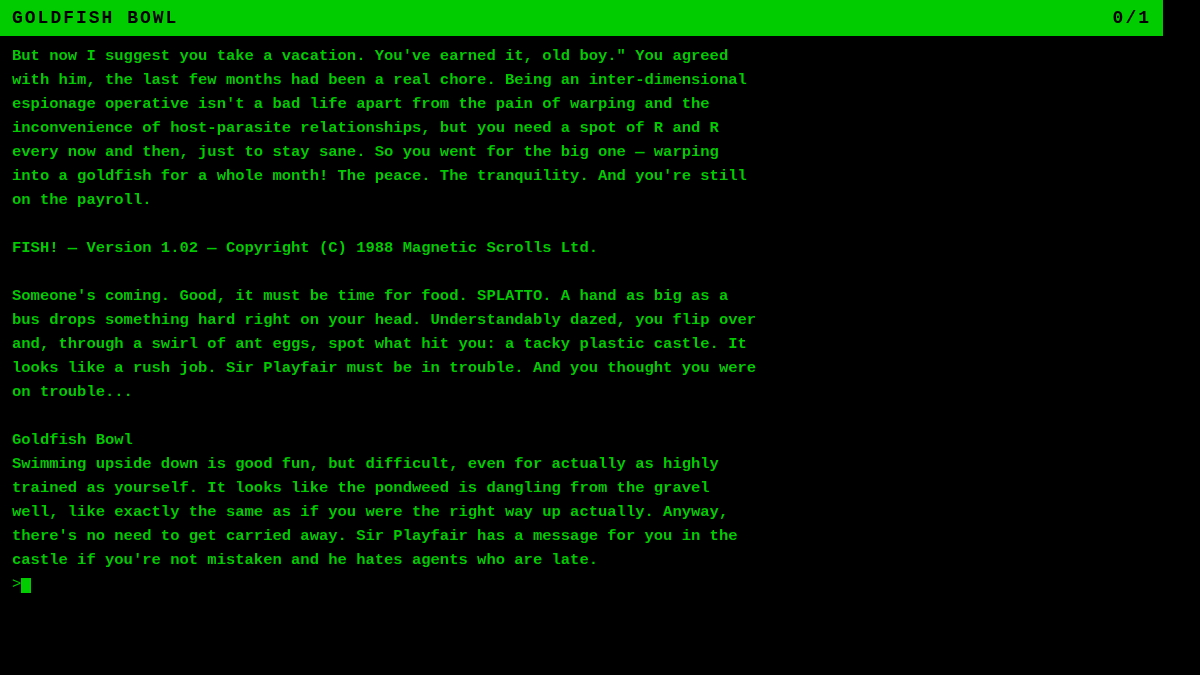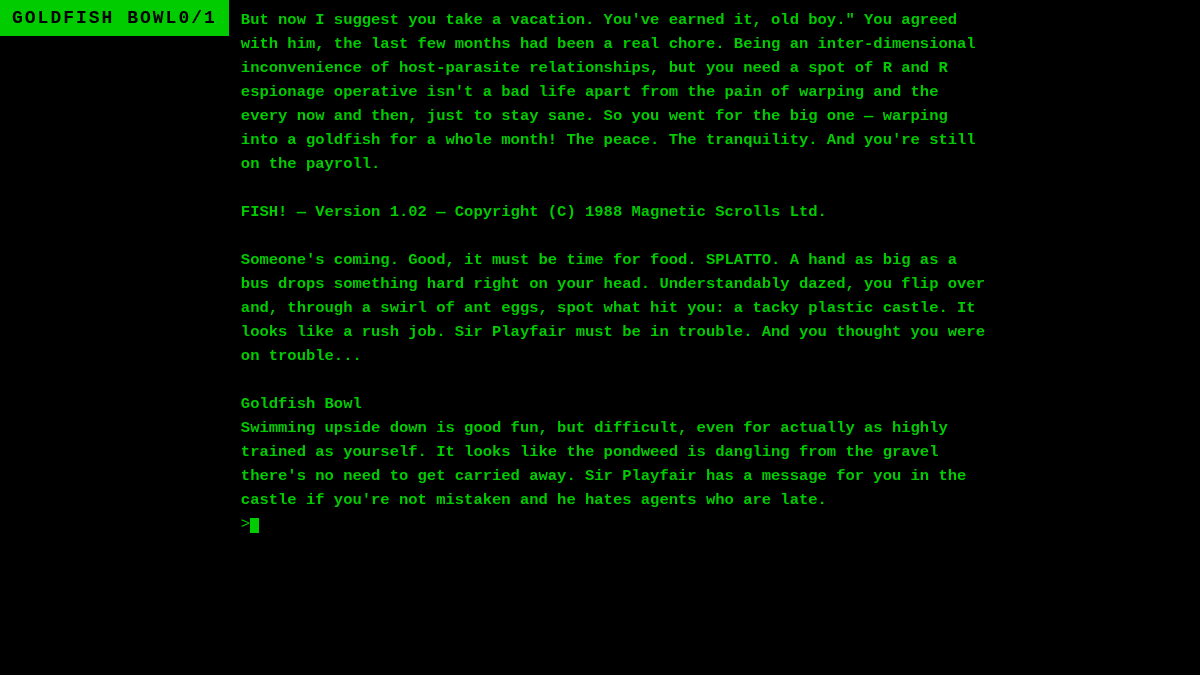--- a/index.html
+++ b/index.html
@@ -15,21 +15,21 @@
       overflow: hidden;
       font-family: 'Courier New', Courier, monospace;
     }
 
     #terminal {
       width: 1163px;
       height: 675px;
       background-color: #000000;
       color: #00cc00;
       display: flex;
-      flex-direction: row;
+      flex-direction: column;
     }
 
     #title-bar {
       background-color: #00cc00;
       color: #000000;
       padding: 4px 12px;
       display: flex;
       justify-content: space-between;
       align-items: center;
       font-size: 18px;
@@ -76,22 +76,22 @@
 
 <div id="terminal">
   <div id="title-bar">
     <span>GOLDFISH BOWL</span>
     <span>0/1</span>
   </div>
   <div id="content">
     <div class="text-block">
       <div>But now I suggest you take a vacation. You've earned it, old boy." You agreed</div>
       <div>with him, the last few months had been a real chore. Being an inter-dimensional</div>
+      <div>espionage operative isn't a bad life apart from the pain of warping and the</div>
       <div>inconvenience of host-parasite relationships, but you need a spot of R and R</div>
-      <div>espionage operative isn't a bad life apart from the pain of warping and the</div>
       <div>every now and then, just to stay sane. So you went for the big one — warping</div>
       <div>into a goldfish for a whole month! The peace. The tranquility. And you're still</div>
       <div>on the payroll.</div>
     </div>
     <div class="blank-line"></div>
     <div class="text-block">
       <div>FISH! — Version 1.02 — Copyright (C) 1988 Magnetic Scrolls Ltd.</div>
     </div>
     <div class="blank-line"></div>
     <div class="text-block">
@@ -99,20 +99,21 @@
       <div>bus drops something hard right on your head. Understandably dazed, you flip over</div>
       <div>and, through a swirl of ant eggs, spot what hit you: a tacky plastic castle. It</div>
       <div>looks like a rush job. Sir Playfair must be in trouble. And you thought you were</div>
       <div>on trouble...</div>
     </div>
     <div class="blank-line"></div>
     <div class="text-block">
       <div>Goldfish Bowl</div>
       <div>Swimming upside down is good fun, but difficult, even for actually as highly</div>
       <div>trained as yourself. It looks like the pondweed is dangling from the gravel</div>
+      <div>well, like exactly the same as if you were the right way up actually. Anyway,</div>
       <div>there's no need to get carried away. Sir Playfair has a message for you in the</div>
       <div>castle if you're not mistaken and he hates agents who are late.</div>
     </div>
     <div>
       <span>&gt;</span><span class="cursor"></span>
     </div>
   </div>
 </div>
 
 </body></html>

